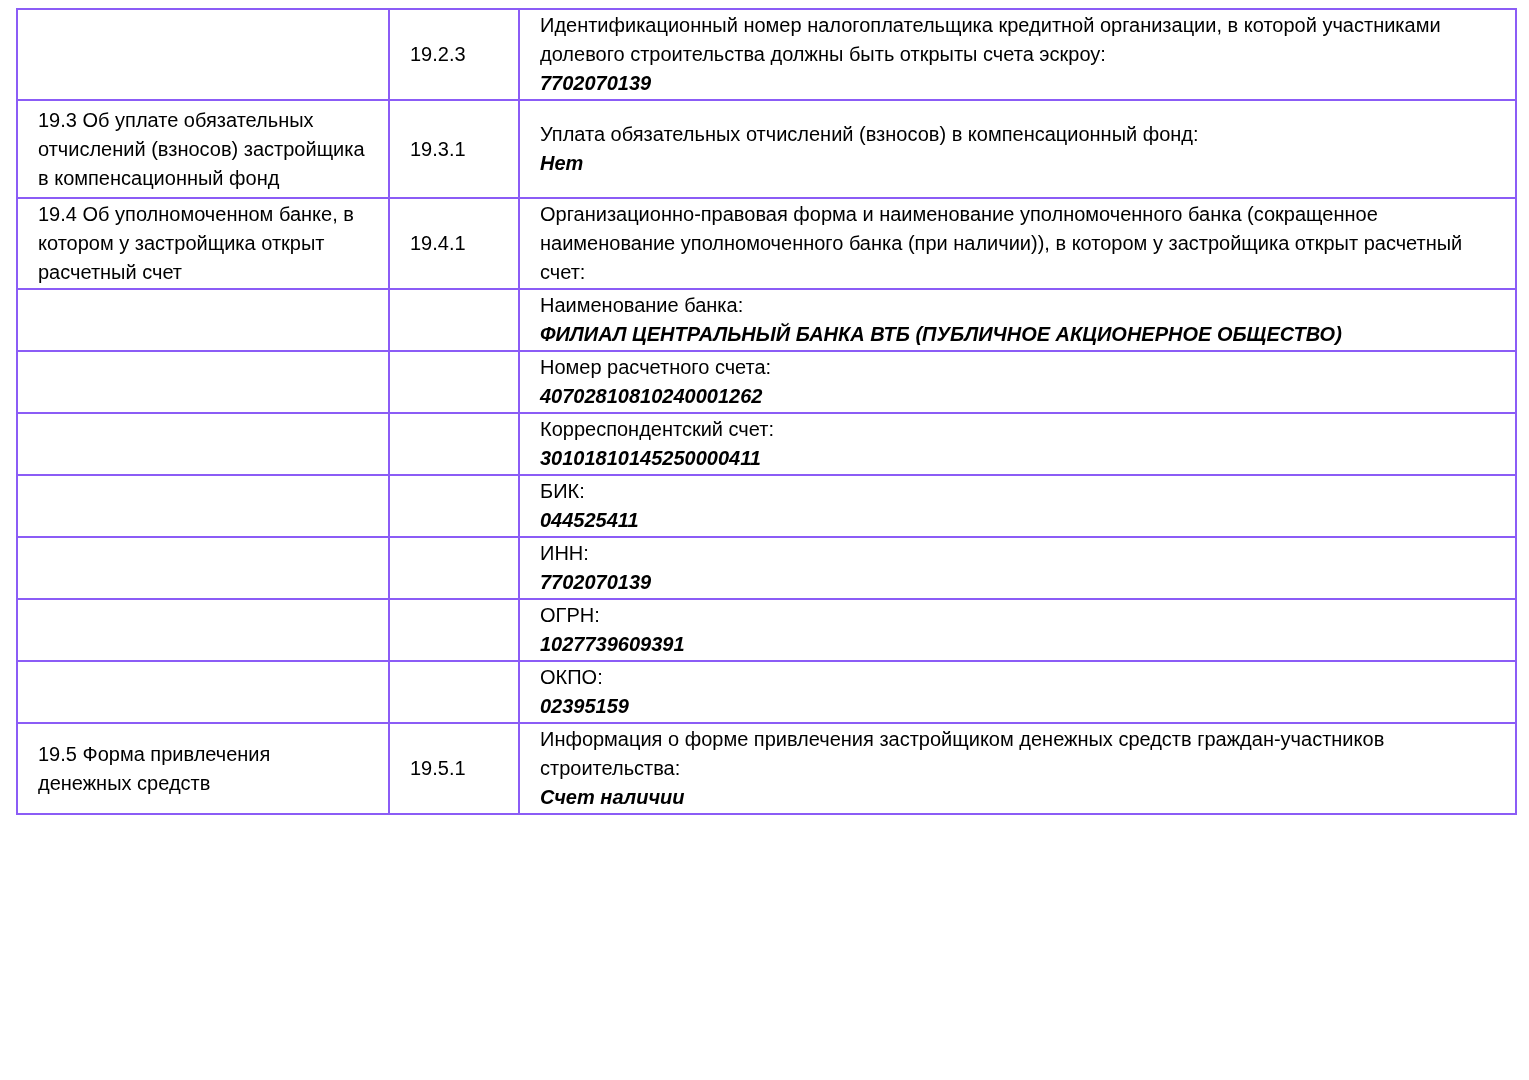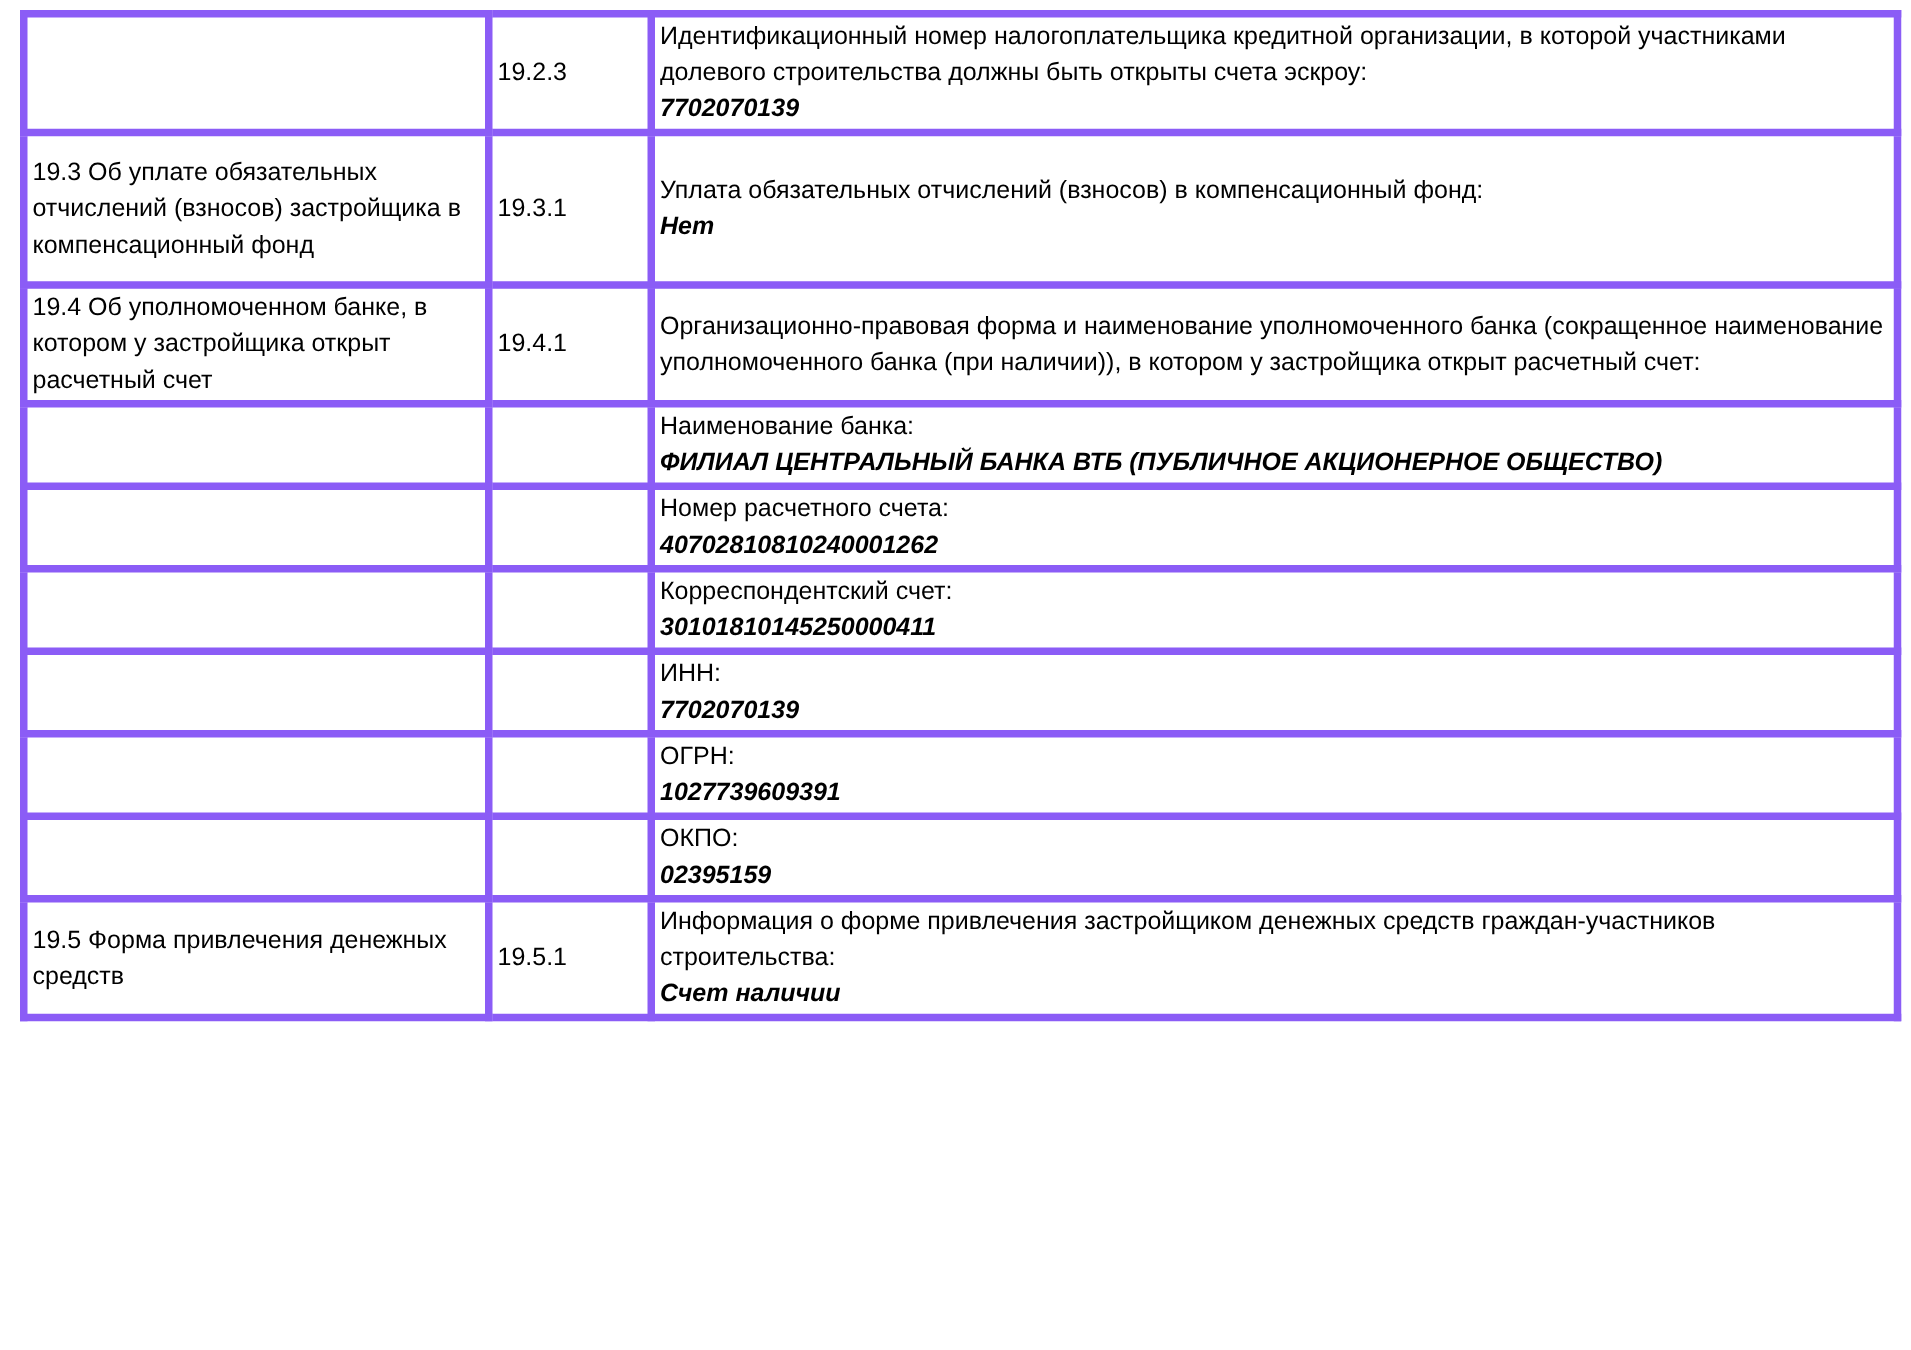--- a/index.html
+++ b/index.html
@@ -16,23 +16,23 @@
     font-family: "Liberation Sans", "DejaVu Sans", sans-serif;
     color: #000000;
   }
   table.decl-table {
     border-collapse: collapse;
     table-layout: fixed;
     width: 1499px;
     margin: 8px 0 0 16px;
   }
   table.decl-table td {
-    border: 6px solid #8b5cf6;
+    border: 2px solid #8b5cf6;
     vertical-align: middle;
-    padding: 1px 4px;
+    padding: 1px 20px;
     font-size: 20px;
     line-height: 29px;
     word-wrap: break-word;
     overflow: hidden;
     margin-left: 12px;
   }
   td.section-cell {
     vertical-align: middle;
   }
   td.code-cell {
@@ -64,21 +64,21 @@
     </colgroup>
     <tbody>
       <tr style="height:87px">
         <td class="section-cell"></td>
         <td class="code-cell">19.2.3</td>
         <td class="content-cell">
           <div class="content-label">Идентификационный номер налогоплательщика кредитной организации, в которой участниками долевого строительства должны быть открыты счета эскроу:</div>
           <div class="content-value">7702070139</div>
         </td>
       </tr>
-      <tr style="height:122px">
+      <tr style="height:98px">
         <td class="section-cell">19.3 Об уплате обязательных отчислений (взносов) застройщика в компенсационный фонд</td>
         <td class="code-cell">19.3.1</td>
         <td class="content-cell">
           <div class="content-label">Уплата обязательных отчислений (взносов) в компенсационный фонд:</div>
           <div class="content-value">Нет</div>
         </td>
       </tr>
       <tr style="height:88px">
         <td class="section-cell">19.4 Об уполномоченном банке, в котором у застройщика открыт расчетный счет</td>
         <td class="code-cell">19.4.1</td>
@@ -108,20 +108,28 @@
         <td class="code-cell"></td>
         <td class="content-cell">
           <div class="content-label">Корреспондентский счет:</div>
           <div class="content-value">30101810145250000411</div>
         </td>
       </tr>
       <tr style="height:59px">
         <td class="section-cell"></td>
         <td class="code-cell"></td>
         <td class="content-cell">
+          <div class="content-label">БИК:</div>
+          <div class="content-value">044525411</div>
+        </td>
+      </tr>
+      <tr style="height:59px">
+        <td class="section-cell"></td>
+        <td class="code-cell"></td>
+        <td class="content-cell">
           <div class="content-label">ИНН:</div>
           <div class="content-value">7702070139</div>
         </td>
       </tr>
       <tr style="height:59px">
         <td class="section-cell"></td>
         <td class="code-cell"></td>
         <td class="content-cell">
           <div class="content-label">ОГРН:</div>
           <div class="content-value">1027739609391</div>

